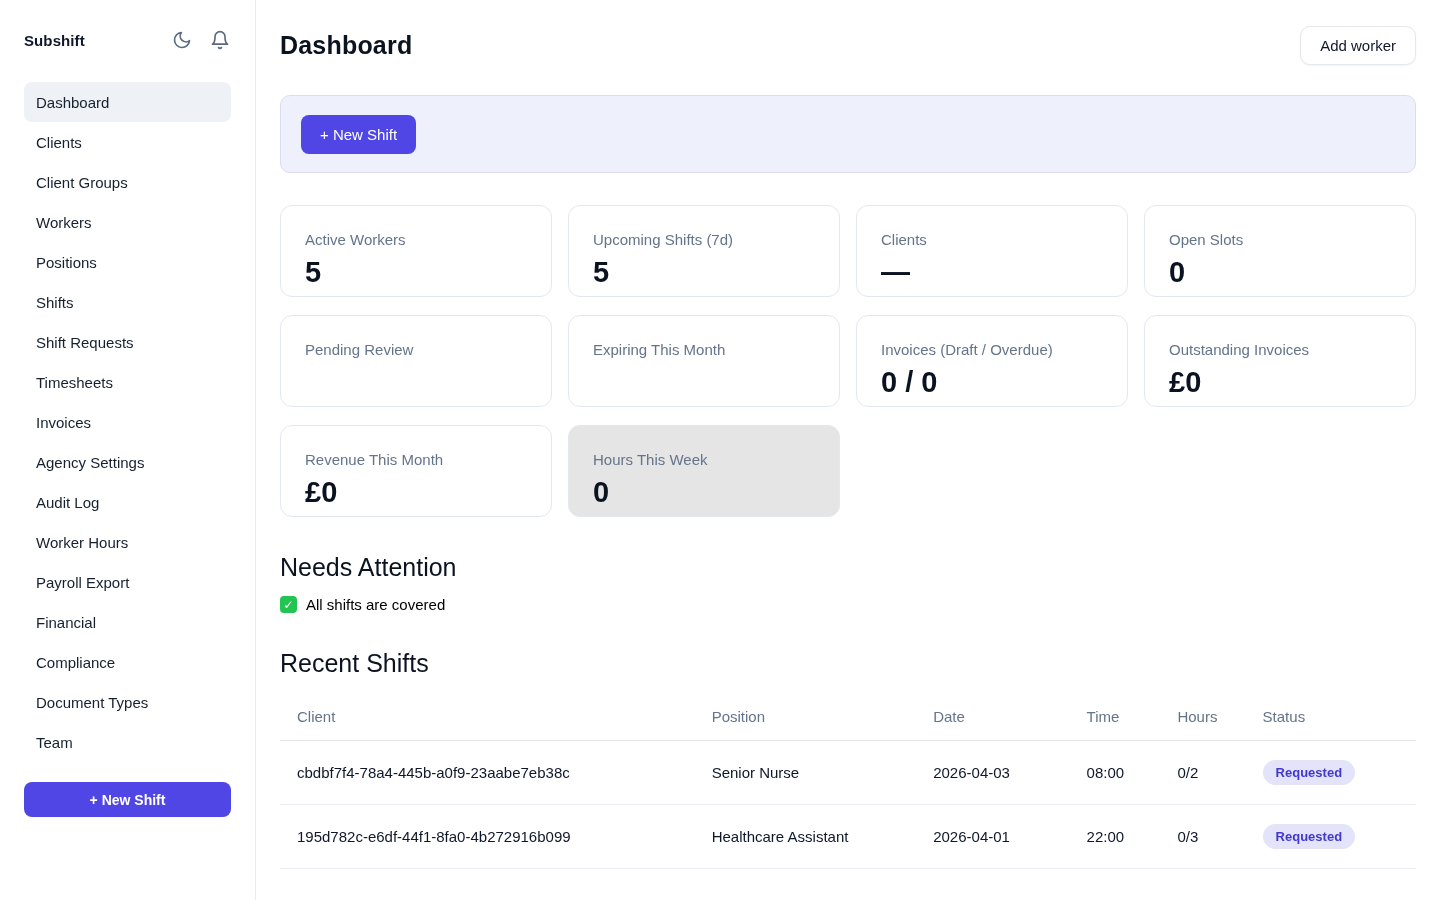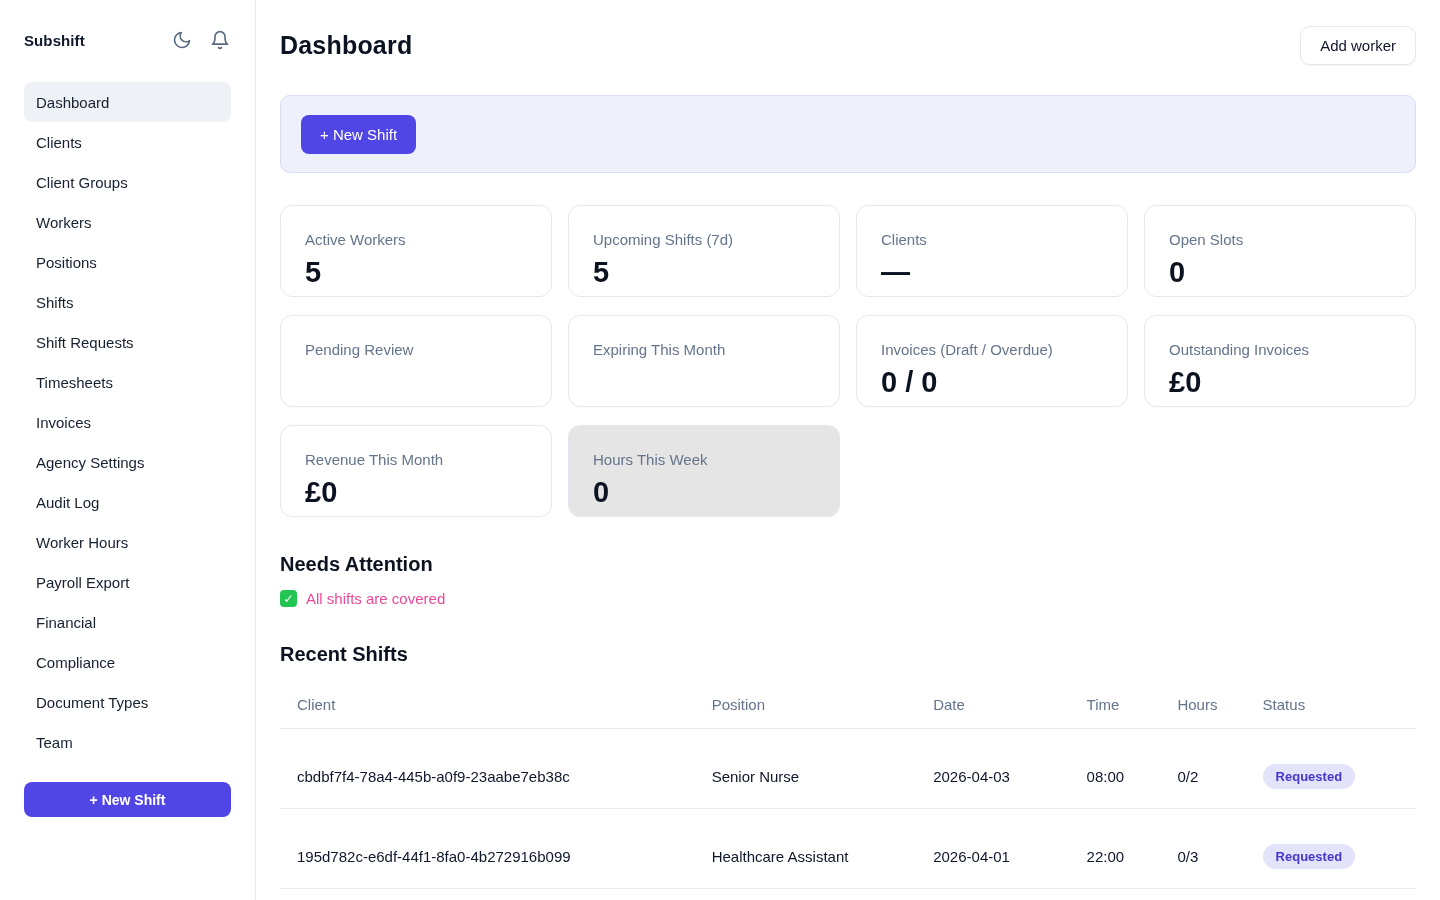--- a/index.html
+++ b/index.html
@@ -83,39 +83,39 @@
     background: #ffffff;
     border: 1px solid #e3e8ef;
     border-radius: 12px;
     padding: 25px 24px;
     height: 92px;
   }
   .stat-card.muted { background: #e5e5e5; }
   .stat-label { color: #64748b; font-size: 15px; }
   .stat-value { margin-top: 8px; font-size: 29px; font-weight: 700; color: #0b1220; }
 
-  .section-title { margin-top: 36px; font-size: 20px; font-weight: 700; color: #0b1220; }
+  .section-title { margin-top: 36px; font-size: 25px; font-weight: 400; color: #0b1220; }
   .attention-row { margin-top: 14px; display: flex; align-items: center; gap: 9px; }
   .check-badge {
     width: 17px; height: 17px; border-radius: 4px;
     background: #23c552; color: #ffffff;
     display: inline-flex; align-items: center; justify-content: center;
     font-size: 12px; font-weight: 700; flex: none;
   }
-  .attention-text { color: #ec4899; font-size: 15px; }
+  .attention-text { color: #000000; font-size: 15px; }
 
   table.shifts { margin-top: 18px; width: 100%; border-collapse: collapse; table-layout: fixed; }
   .shifts th {
     text-align: left; font-weight: 400;
     color: #64748b; font-size: 15px;
     padding: 12px 8px 15px 0;
     border-bottom: 1px solid #e5e7eb;
   }
   .shifts td {
-    padding: 35px 8px 19px 0;
+    padding: 19px 8px 19px 0;
     font-size: 15px; color: #0f172a;
     border-bottom: 1px solid #e9ecf2;
   }
   .shifts th:first-child, .shifts td:first-child { padding-left: 17px; }
   .col-client { width: 38%; } .col-position { width: 19.5%; }
   .col-date { width: 13.5%; } .col-time { width: 8%; }
   .col-slots { width: 7.5%; } .col-status { width: 13.5%; }
   .pill {
     display: inline-block;
     background: #e3e3fa; color: #4338ca;

